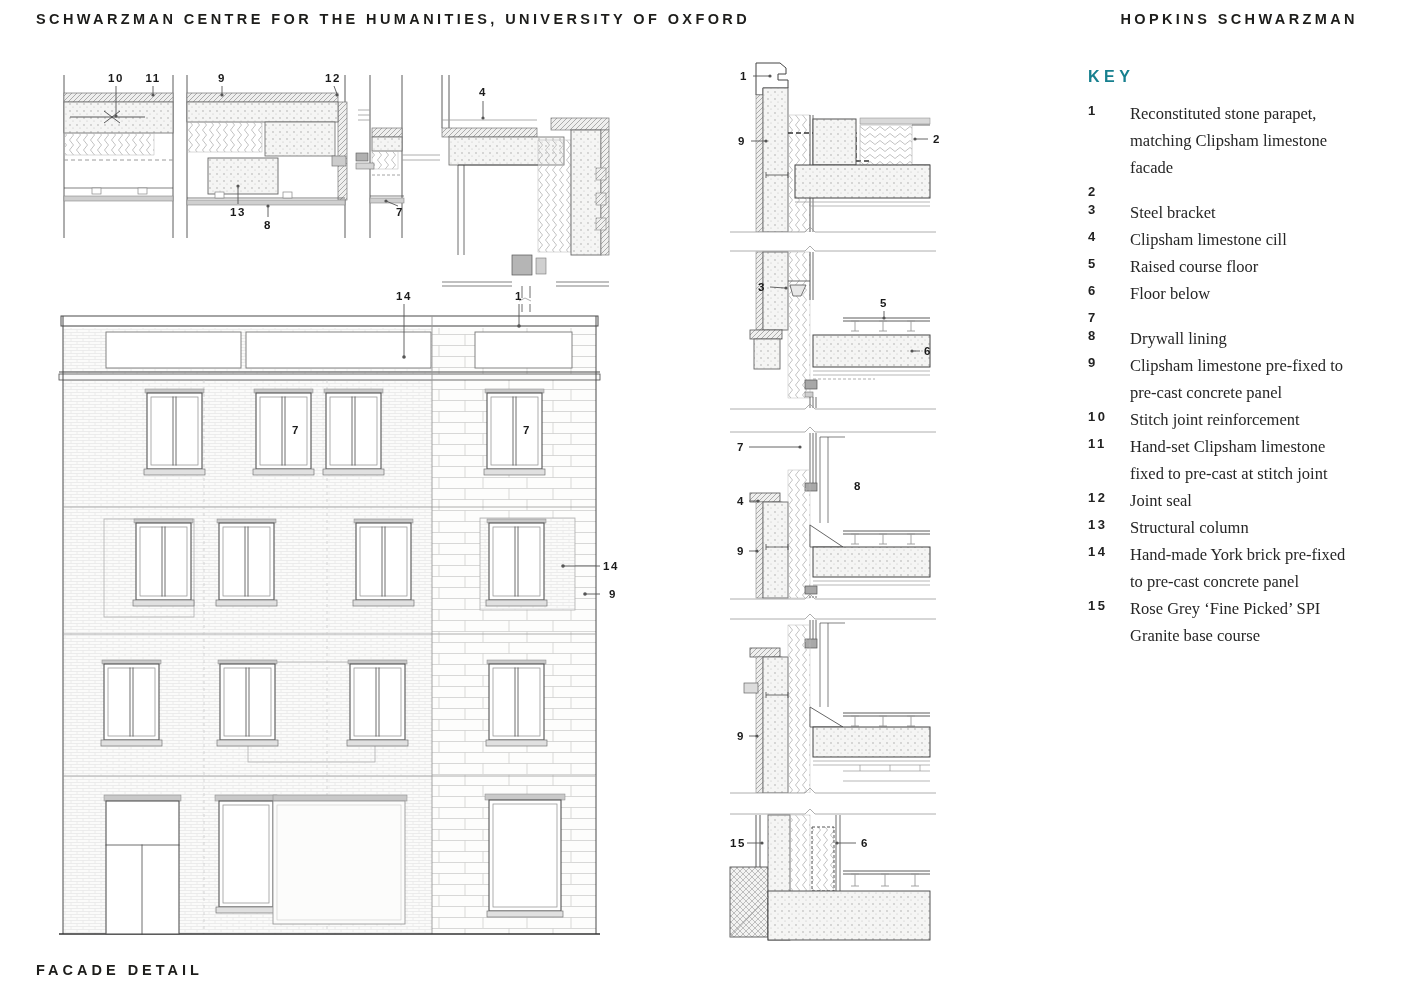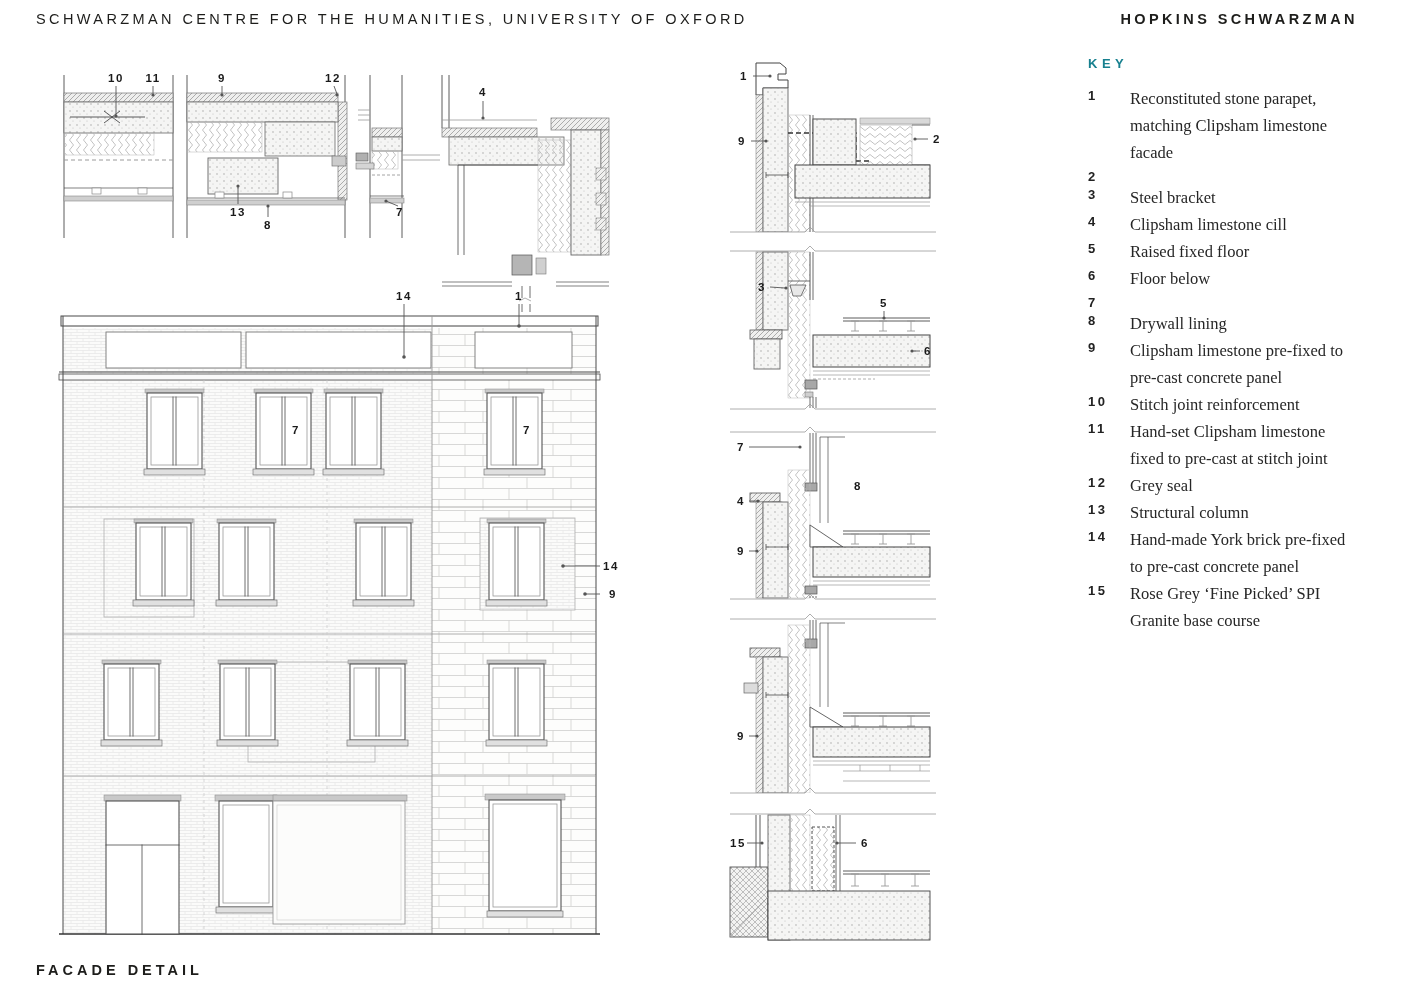--- a/index.html
+++ b/index.html
@@ -1,23 +1,23 @@
 <!DOCTYPE html>
 <html><head>
 <meta charset="utf-8">
 <style>
   html,body{margin:0;padding:0;background:#ffffff;}
   body{width:1414px;height:1000px;position:relative;overflow:hidden;
        font-family:"Liberation Sans",sans-serif;color:#1d1d1b;}
   .abs{position:absolute;}
-  .sheet-title{left:36px;top:11px;font-size:14.5px;font-weight:400;letter-spacing:3.4px;}
+  .sheet-title{left:36px;top:11px;font-size:14.5px;font-weight:700;letter-spacing:3.4px;}
   .sheet-firm{right:56px;top:11px;font-size:14.5px;font-weight:700;letter-spacing:3.4px;}
   .sheet-caption{left:36px;top:962px;font-size:14.5px;font-weight:700;letter-spacing:4px;}
   .key{left:1088px;top:56px;width:276px;}
-  .key-heading{color:#17808F;font-size:13px;font-weight:700;letter-spacing:4.5px;margin:0 0 14px 0;}
+  .key-heading{color:#17808F;font-size:16px;font-weight:700;letter-spacing:4.5px;margin:12px 0 14px 0;}
   .key-row{display:flex;align-items:flex-start;}
   .key-num{width:42px;flex:0 0 42px;font-family:"Liberation Sans",sans-serif;
            font-size:13px;font-weight:700;letter-spacing:2.5px;padding-top:3px;color:#222;}
   .key-text{width:228px;font-family:"Liberation Serif",serif;font-size:16.5px;
             line-height:27px;color:#262626;}
   svg{position:absolute;overflow:visible;}
   .co{font-family:"Liberation Sans",sans-serif;font-size:11.5px;font-weight:700;
       letter-spacing:1.5px;fill:#1a1a1a;}
   .ld{stroke:#555;stroke-width:0.9;fill:none;}
   .dt{fill:#555;}
@@ -420,21 +420,21 @@
   <div class="key-row">
       <span class="key-num">3</span>
       <span class="key-text">Steel bracket</span>
     </div>
   <div class="key-row">
       <span class="key-num">4</span>
       <span class="key-text">Clipsham limestone cill</span>
     </div>
   <div class="key-row">
       <span class="key-num">5</span>
-      <span class="key-text">Raised fixed floor</span>
+      <span class="key-text">Raised course floor</span>
     </div>
   <div class="key-row">
       <span class="key-num">6</span>
       <span class="key-text">Floor below</span>
     </div>
   <div class="key-row">
       <span class="key-num">7</span>
     </div>
   <div class="key-row">
       <span class="key-num">8</span>
@@ -447,21 +447,21 @@
   <div class="key-row">
       <span class="key-num">10</span>
       <span class="key-text">Stitch joint reinforcement</span>
     </div>
   <div class="key-row">
       <span class="key-num">11</span>
       <span class="key-text">Hand-set Clipsham limestone fixed to pre-cast at stitch joint</span>
     </div>
   <div class="key-row">
       <span class="key-num">12</span>
-      <span class="key-text">Grey seal</span>
+      <span class="key-text">Joint seal</span>
     </div>
   <div class="key-row">
       <span class="key-num">13</span>
       <span class="key-text">Structural column</span>
     </div>
   <div class="key-row">
       <span class="key-num">14</span>
       <span class="key-text">Hand-made York brick pre-fixed to pre-cast concrete panel</span>
     </div>
   <div class="key-row">

